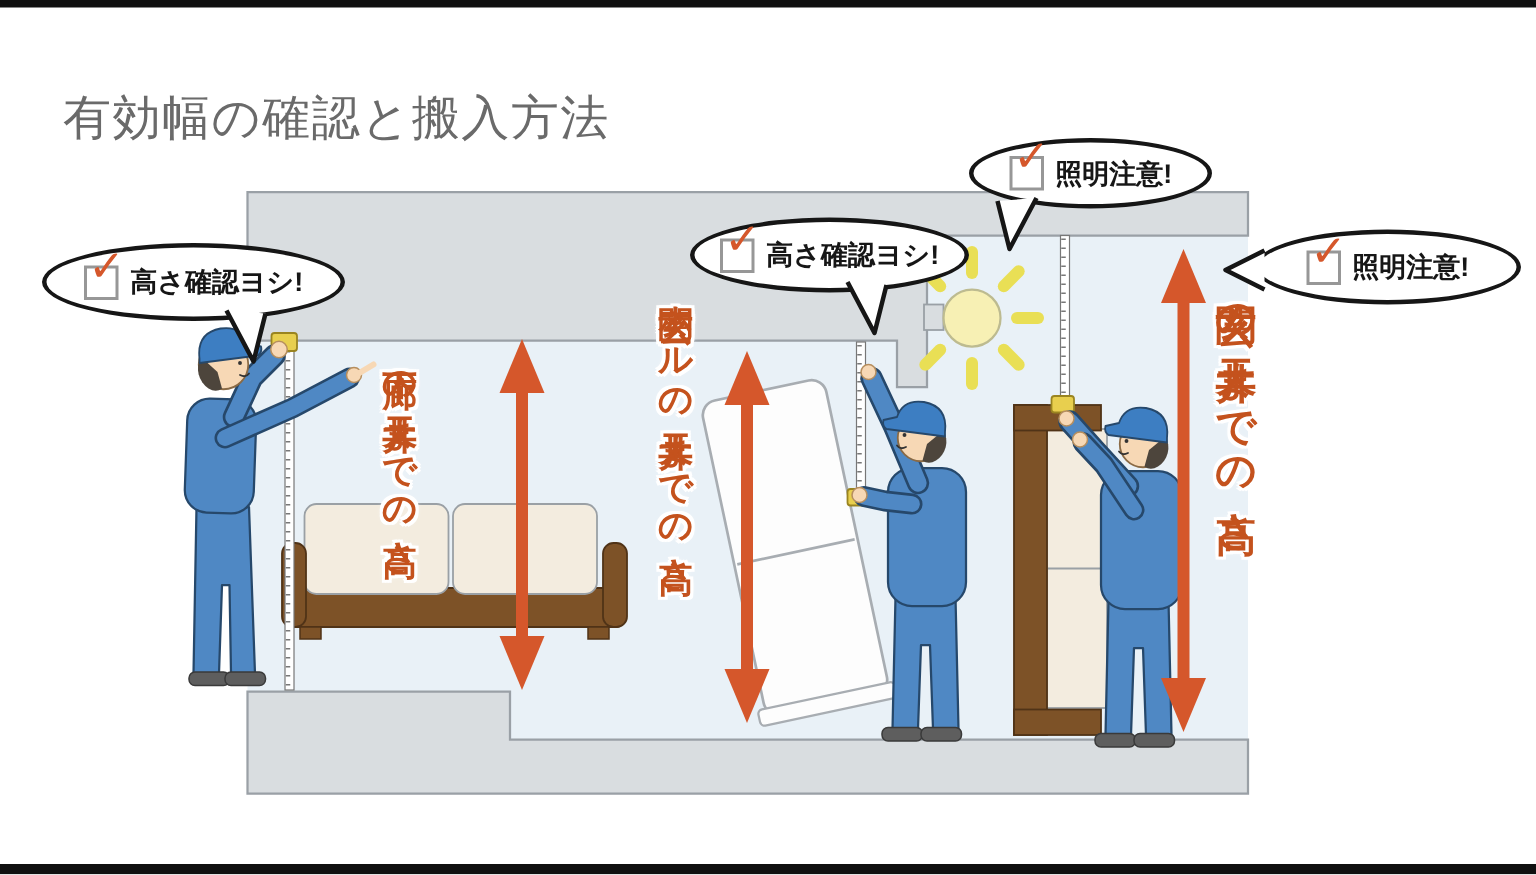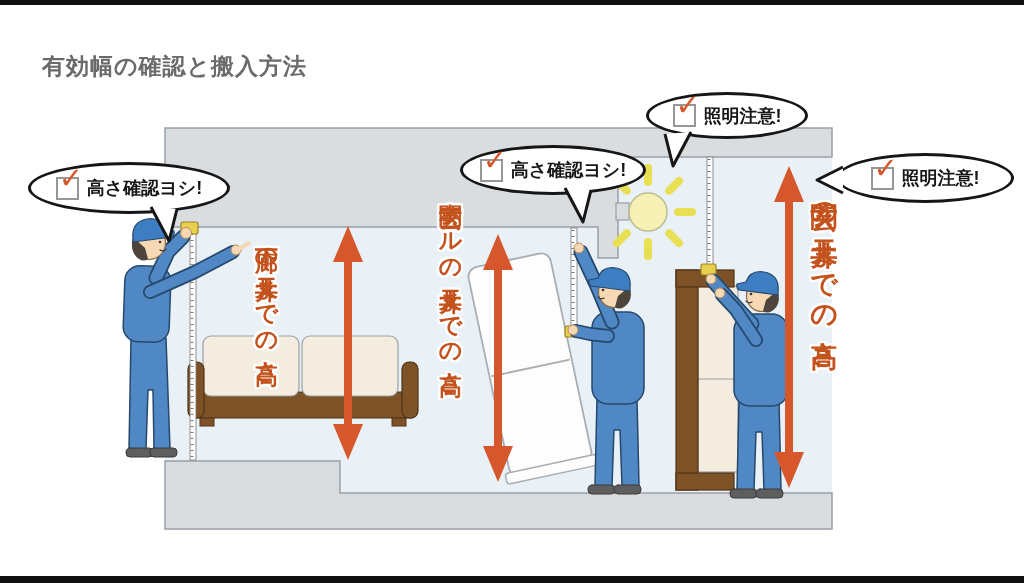--- a/index.html
+++ b/index.html
@@ -1,21 +1,21 @@
 <!DOCTYPE html>
 <html><head>
 <meta charset="utf-8">
 <style>
   html,body{margin:0;padding:0;background:#fff;}
   body{font-family:"Liberation Sans","DejaVu Sans",sans-serif;}
   .stage{position:relative;width:1024px;height:583px;background:#fff;overflow:hidden;}
   .letterbox{position:absolute;left:0;right:0;background:#101010;}
   .letterbox.top{top:0;height:5px;}
   .letterbox.bottom{bottom:0;height:7px;}
-  .title{position:absolute;left:42px;top:36px;font-size:23px;font-weight:bold;color:#6a6a6a;letter-spacing:1px;}
+  .title{position:absolute;left:42px;top:36px;font-size:32px;font-weight:normal;color:#6a6a6a;letter-spacing:1px;}
   .scene{position:absolute;left:0;top:0;}
   .vlabel{
     position:absolute;writing-mode:vertical-rl;text-orientation:upright;
     font-weight:bold;color:#c4521d;
     text-shadow:-2px 0 0 #fff,2px 0 0 #fff,0 -2px 0 #fff,0 2px 0 #fff,
       -2px -2px 0 #fff,2px 2px 0 #fff,-2px 2px 0 #fff,2px -2px 0 #fff,0 0 5px #fff;
   }
   #vlabel-hallway{left:252px;top:230px;font-size:23px;letter-spacing:1px;}
   #vlabel-entrance-hall{left:436px;top:186px;font-size:23px;letter-spacing:1px;}
   #vlabel-entrance{left:806px;top:181px;font-size:27px;letter-spacing:2px;}

